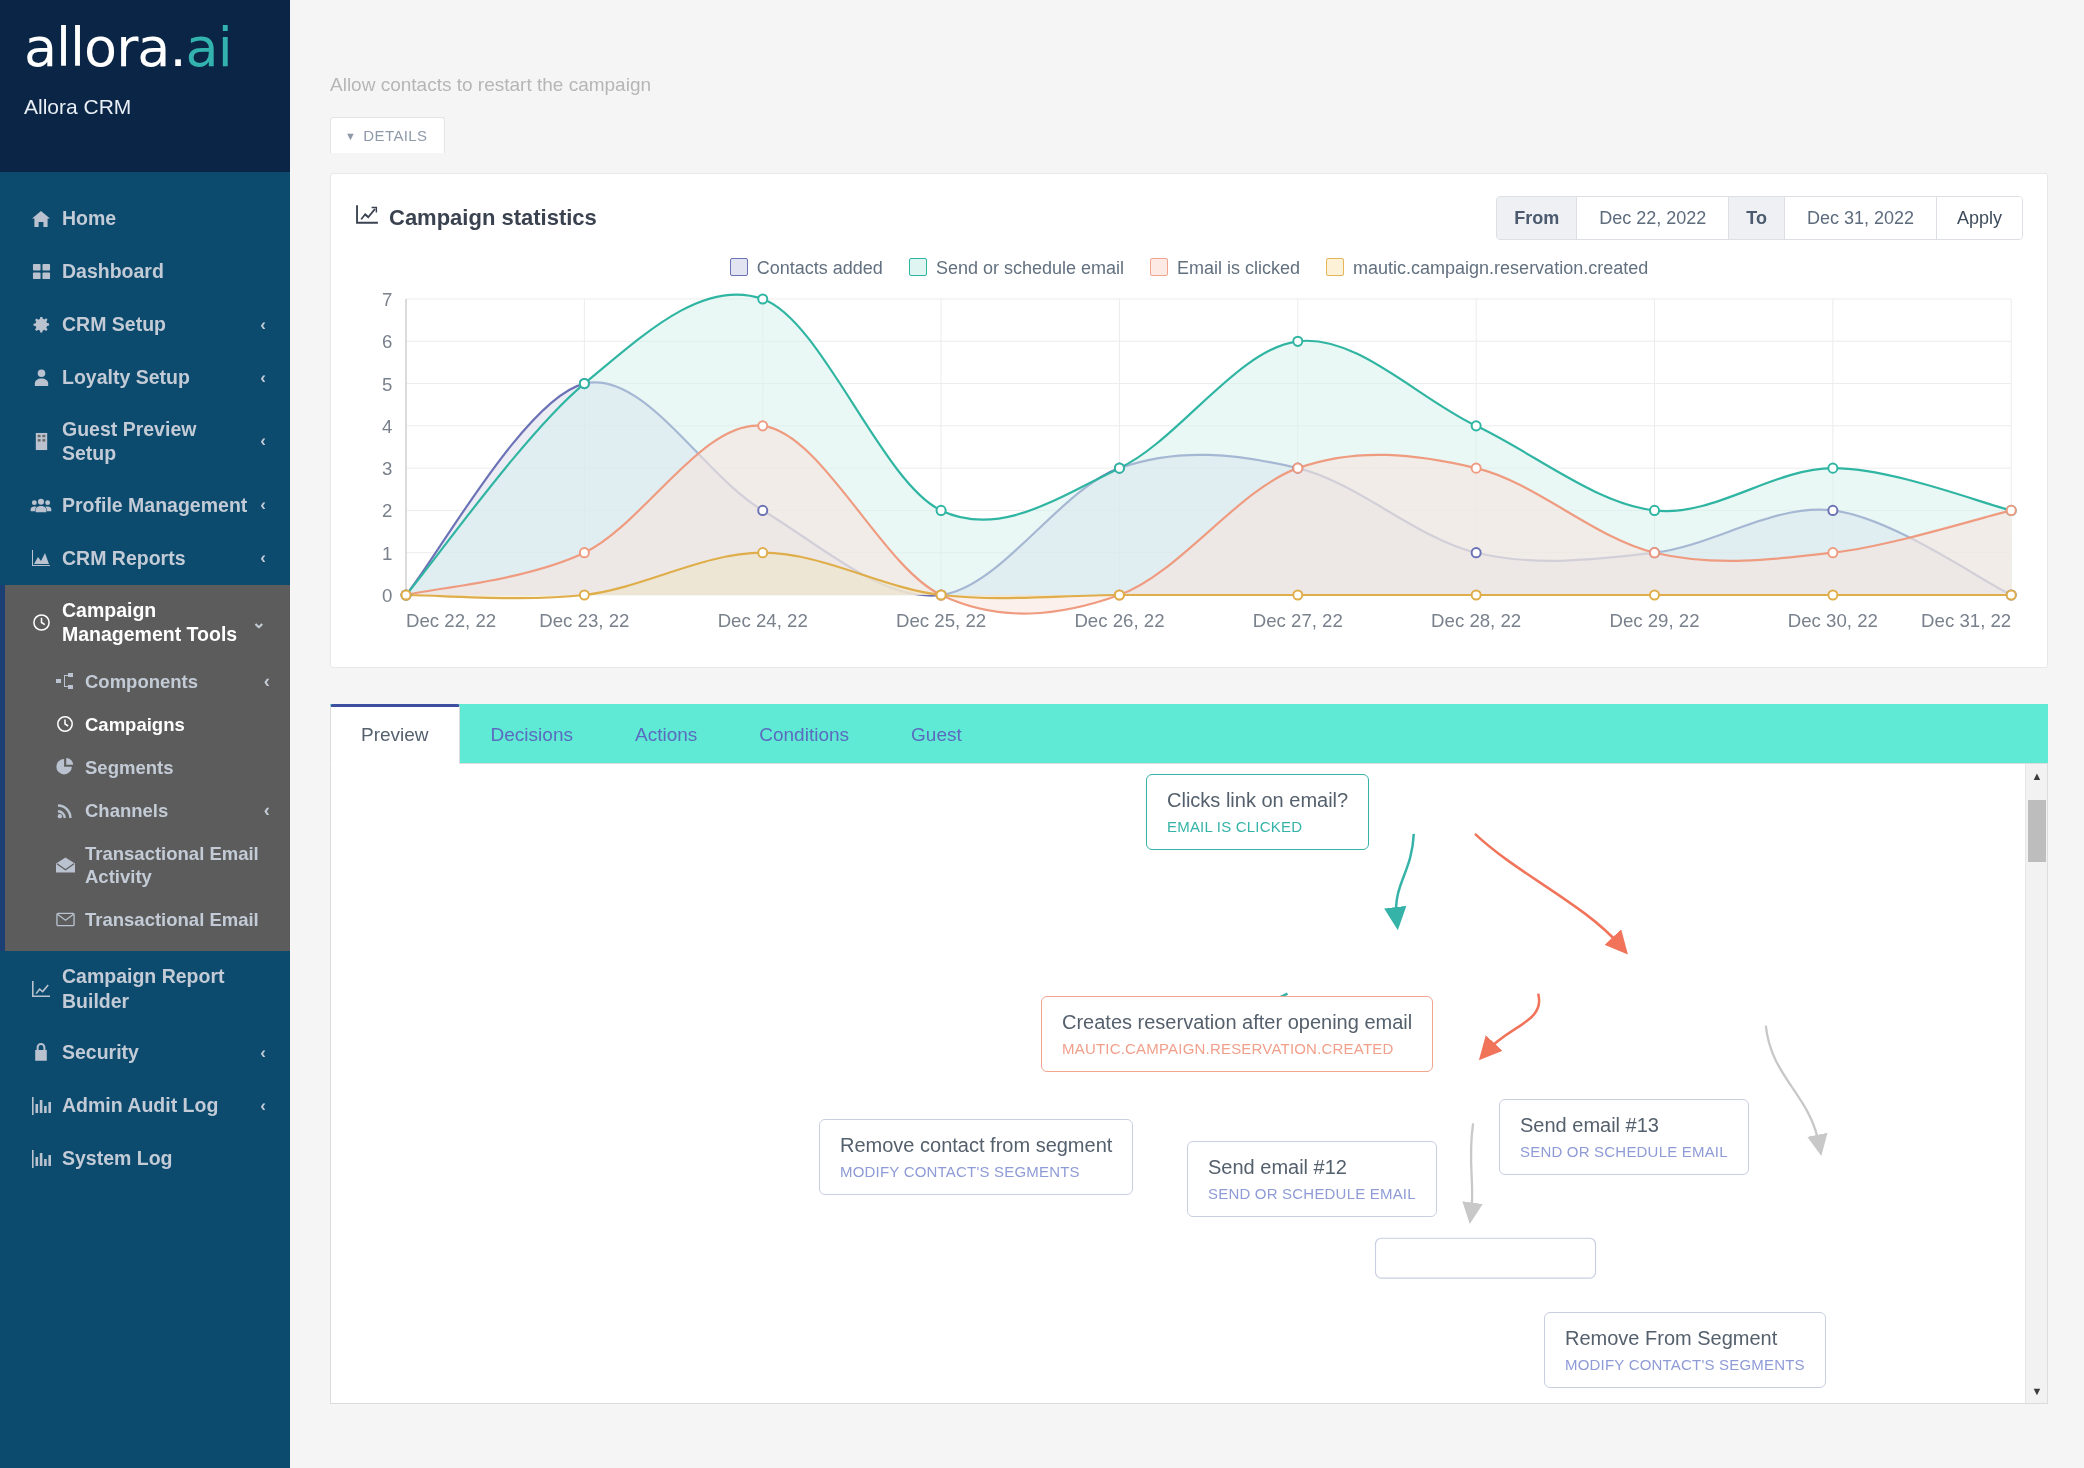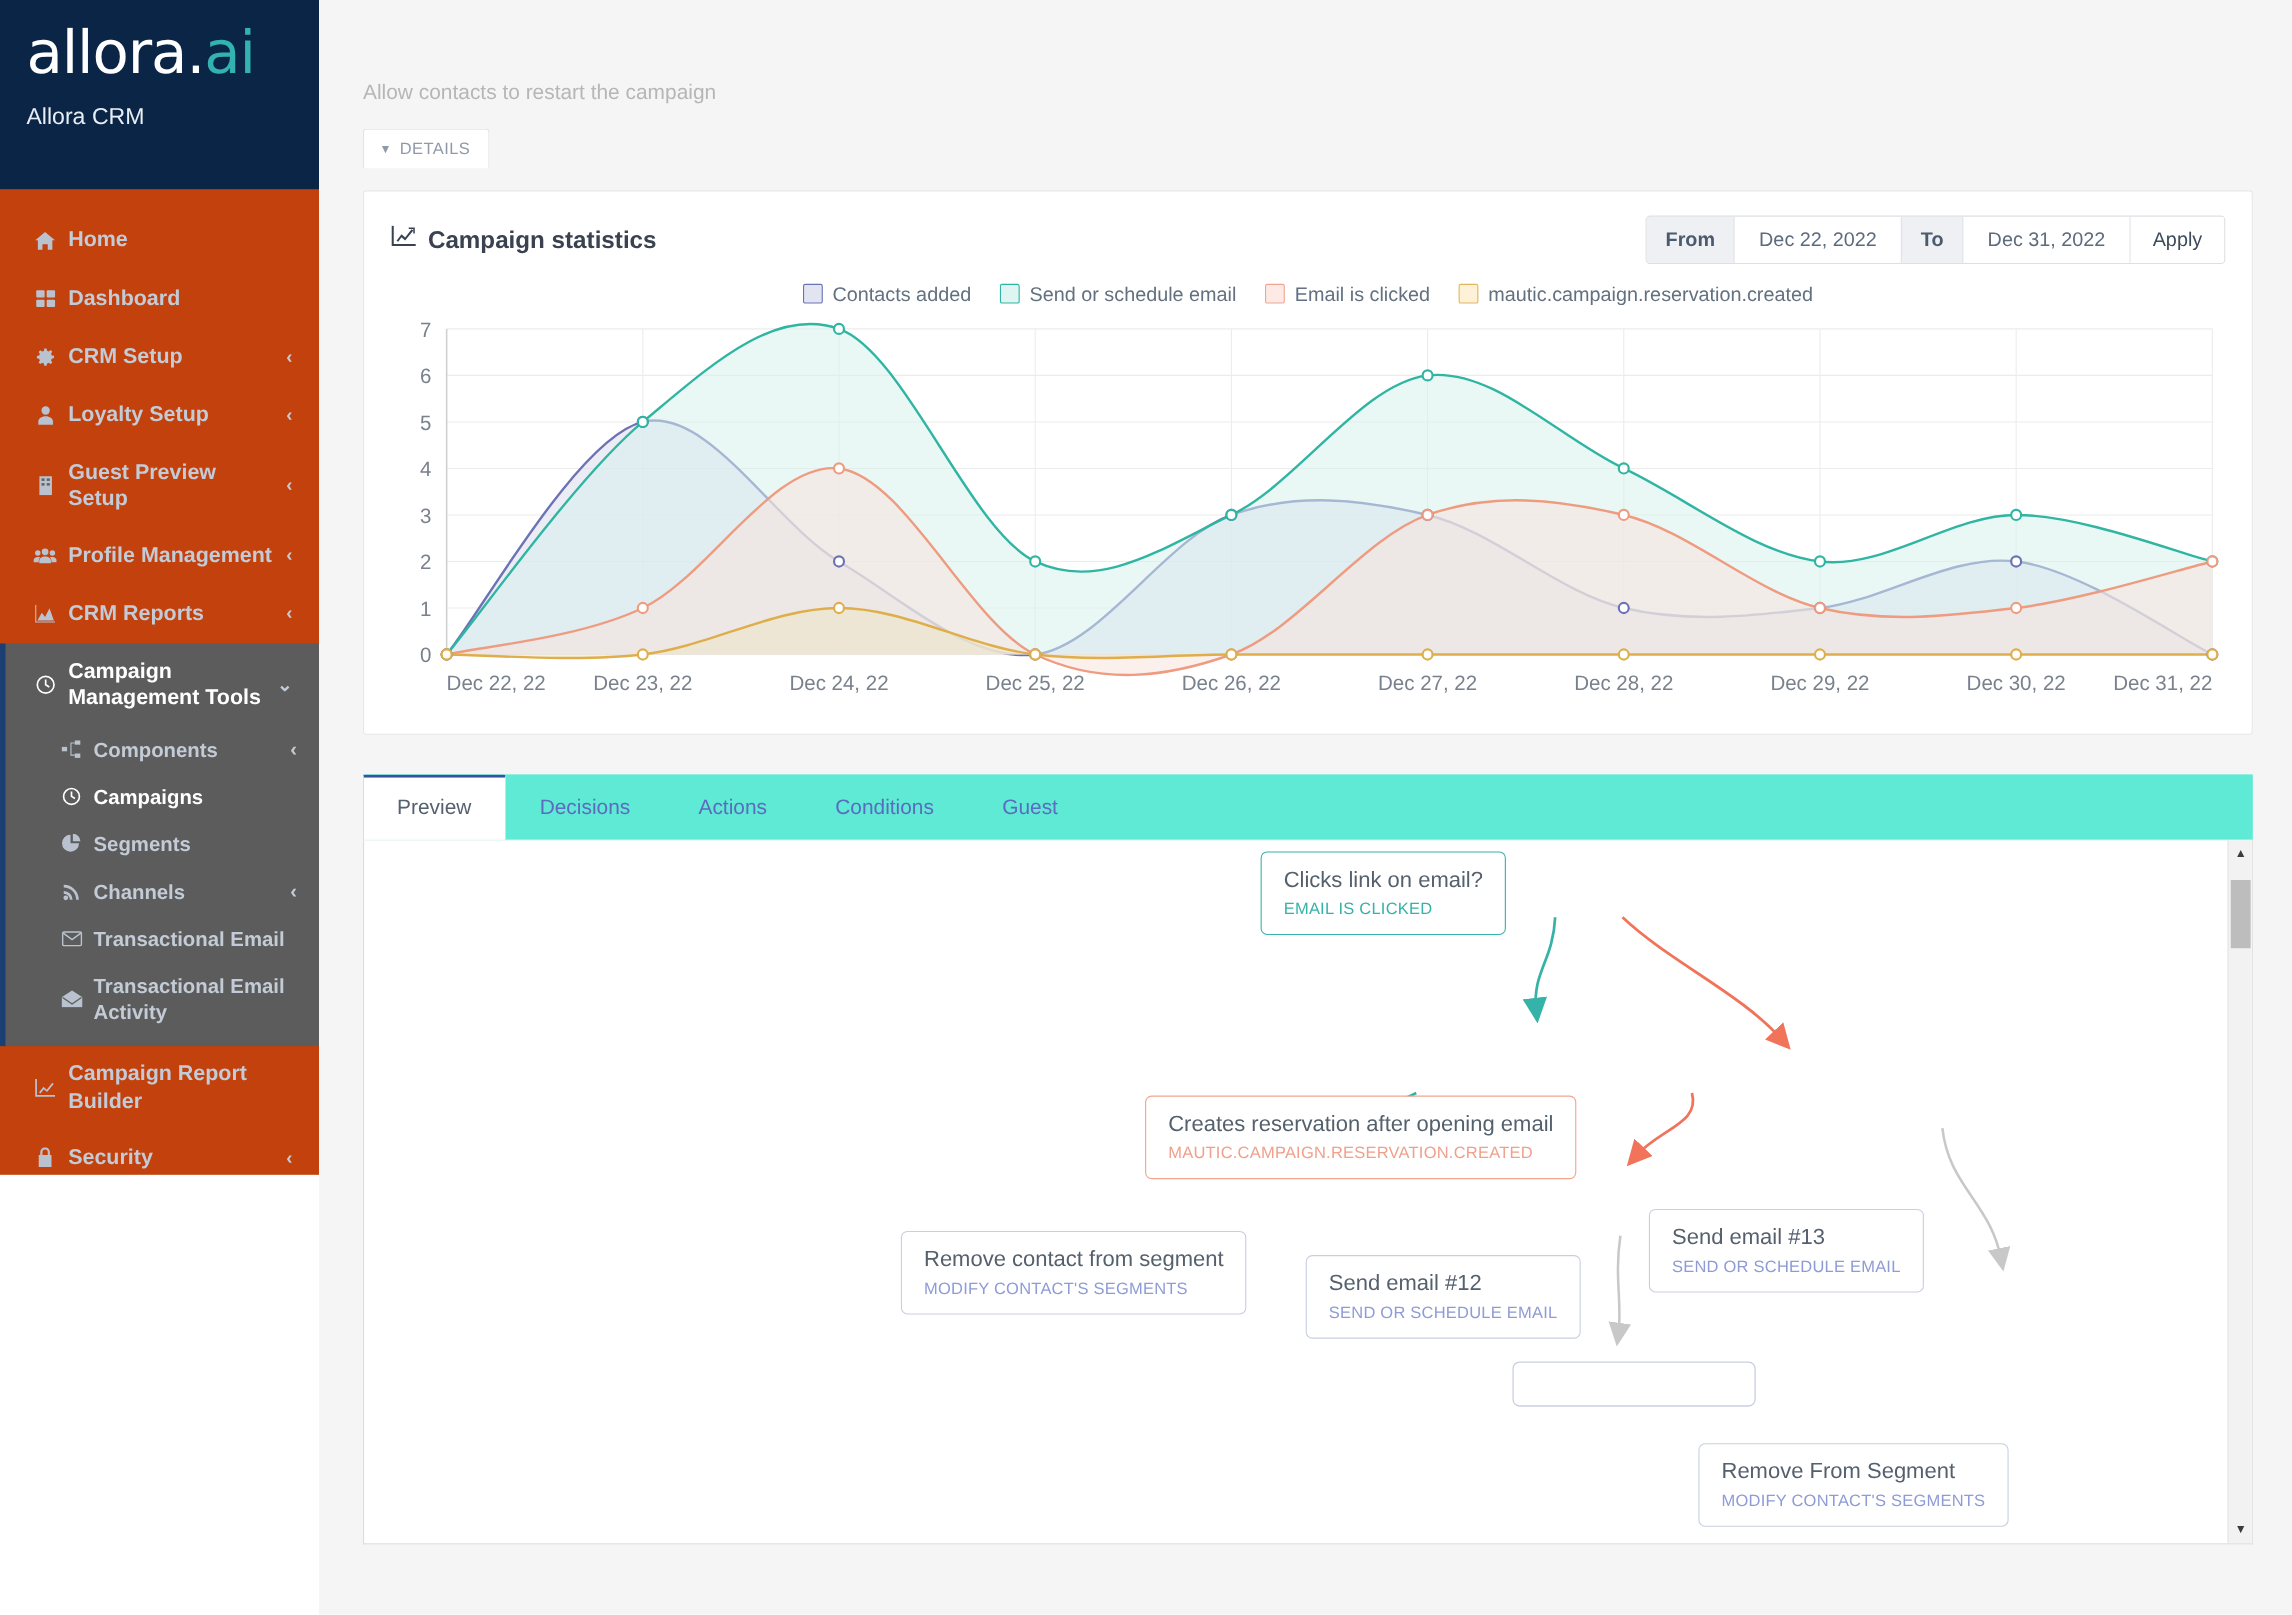--- a/index.html
+++ b/index.html
@@ -7,22 +7,22 @@
     width: 2084px; height: 1468px;
     font-family: "Liberation Sans", sans-serif;
     background: #ffffff;
     overflow: hidden;
   }
   .app { display: flex; width: 2084px; height: 1468px; }
 
   
   .sidebar {
     width: 290px; flex: 0 0 290px;
-    background: #c2410c;
-    height: 1068px;
+    background: #0c4a6e;
+    height: 1468px;
     overflow: hidden;
     position: relative;
   }
   .brand {
     background: #0a2545;
     height: 172px;
     padding: 18px 24px 0 24px;
   }
   .brand-logo {
     font-size: 54px;
@@ -383,36 +383,36 @@
                 <circle cx="3" cy="15" r="2.3"></circle>
                 <path d="M1 8.5a8.5 8.5 0 0 1 8.5 8.5h-2.6A5.9 5.9 0 0 0 1 11.1z"></path>
                 <path d="M1 2.5A14.5 14.5 0 0 1 15.5 17h-2.6A11.9 11.9 0 0 0 1 5.1z"></path>
               </svg>
           </span>
           <span class="lbl">Channels</span>
           <span class="chev">‹</span>
         </div>
         <div class="sub-item">
           <span class="ico">
+            <svg width="19" height="16" viewBox="0 0 20 16" fill="#b9c2ce">
+                <path d="M10 0L0 6.5V16h20V6.5z"></path>
+                <path d="M1 6.7L10 13l9-6.3" fill="none" stroke="#5c5c5c" stroke-width="1.3"></path>
+              </svg>
+          </span>
+          <span class="lbl">Transactional Email Activity</span>
+          <span class="chev"></span>
+        </div>
+        <div class="sub-item">
+          <span class="ico">
             <svg width="19" height="15" viewBox="0 0 20 15" fill="none" stroke="#b9c2ce" stroke-width="1.4">
                 <rect x="1" y="1" width="18" height="13" rx="1.3"></rect>
                 <path d="M1.6 2l8.4 6.3L18.4 2"></path>
               </svg>
           </span>
           <span class="lbl">Transactional Email</span>
-          <span class="chev"></span>
-        </div>
-        <div class="sub-item">
-          <span class="ico">
-            <svg width="19" height="16" viewBox="0 0 20 16" fill="#b9c2ce">
-                <path d="M10 0L0 6.5V16h20V6.5z"></path>
-                <path d="M1 6.7L10 13l9-6.3" fill="none" stroke="#5c5c5c" stroke-width="1.3"></path>
-              </svg>
-          </span>
-          <span class="lbl">Transactional Email Activity</span>
           <span class="chev"></span>
         </div>
       </div>
 
       <div class="nav-item">
         <span class="ico">
           <svg width="20" height="18" viewBox="0 0 20 18" fill="#b9c2ce">
               <path d="M1 1v16h18v-1.6H2.6V1z"></path>
               <path d="M4.5 13.2l4-5.2 3 2.6 5-6.2 1.3 1-6 7.4-3-2.6-3 3.8z"></path>
             </svg>

